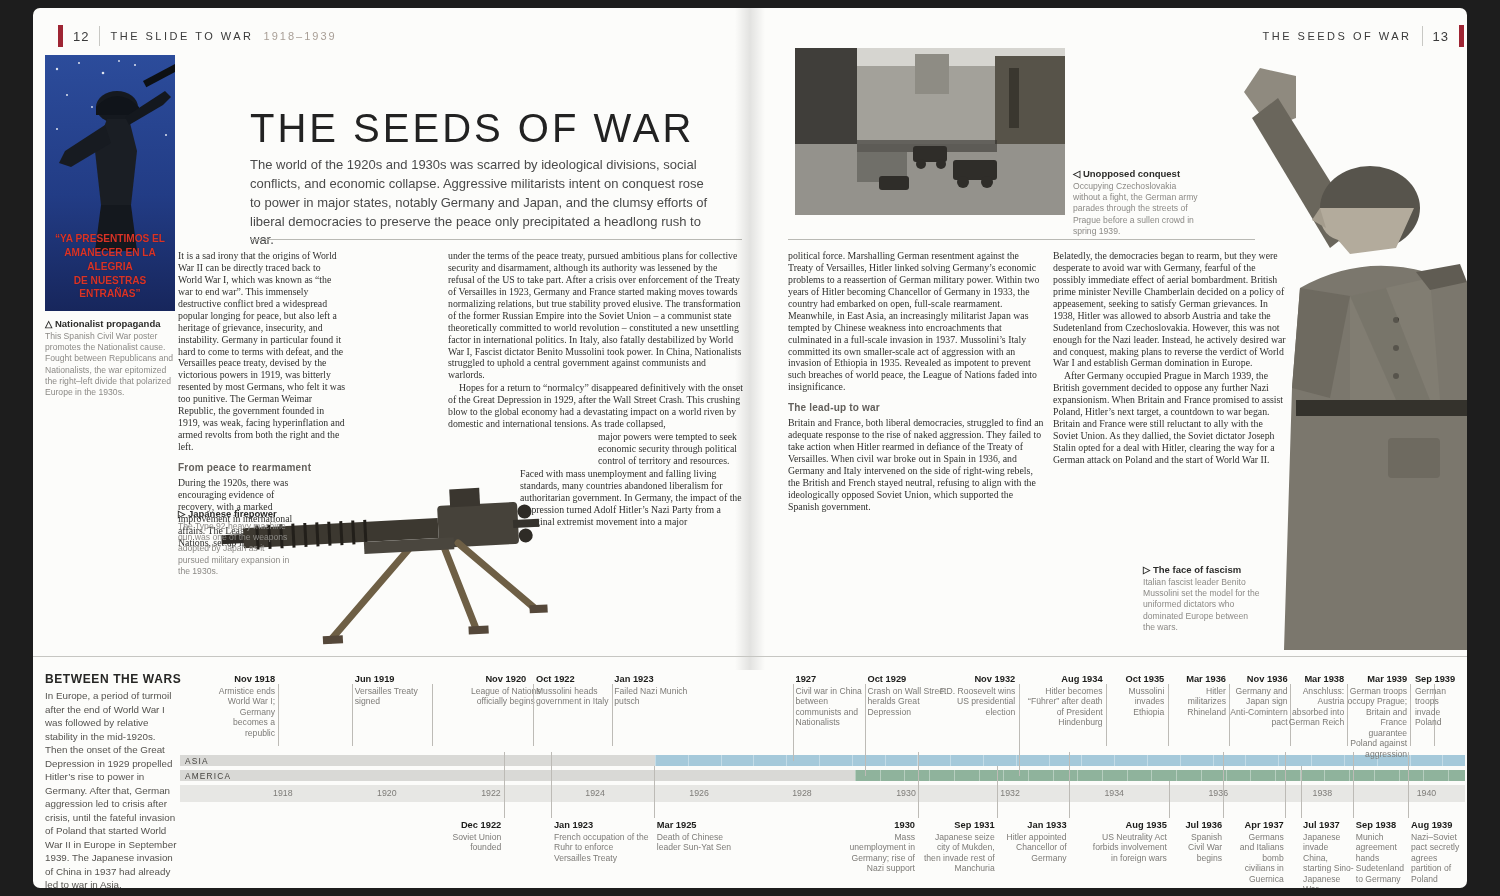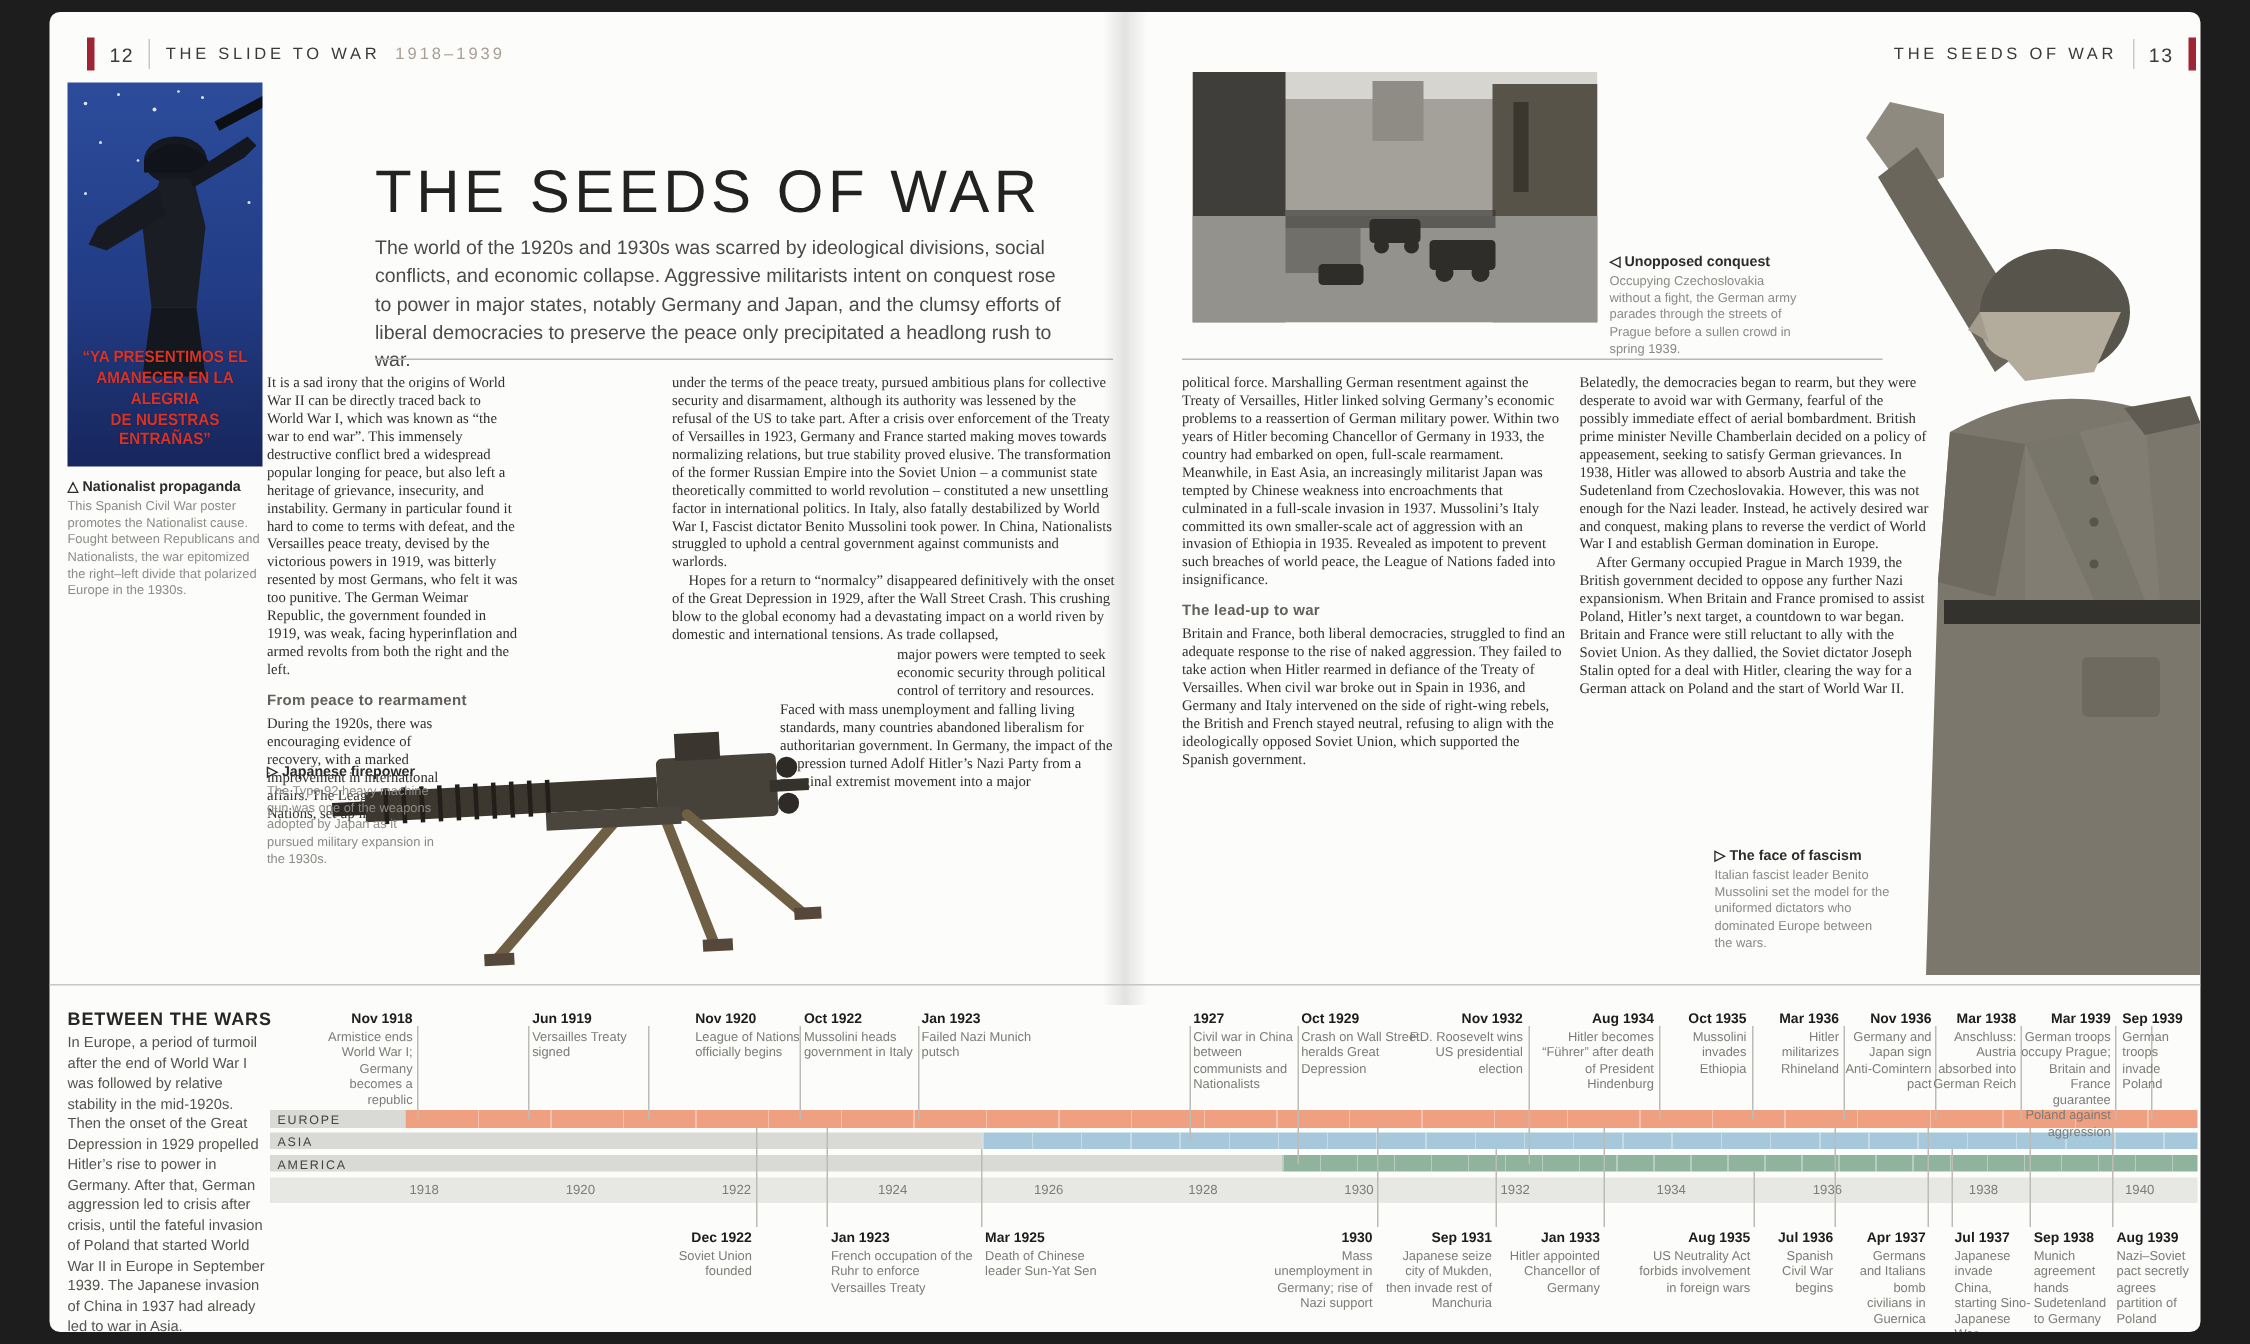--- a/index.html
+++ b/index.html
@@ -236,25 +236,20 @@
     <div class="cap-b">Italian fascist leader Benito Mussolini set the model for the uniformed dictators who dominated Europe between the wars.</div>
   </div>
 
 
   <div class="gutter"></div>
 
   <div class="tl-sep"></div>
   <div class="tl-title">BETWEEN THE WARS</div>
   <div class="tl-intro">In Europe, a period of turmoil after the end of World War I was followed by relative stability in the mid-1920s. Then the onset of the Great Depression in 1929 propelled Hitler’s rise to power in Germany. After that, German aggression led to crisis after crisis, until the fateful invasion of Poland that started World War II in Europe in September 1939. The Japanese invasion of China in 1937 had already led to war in Asia.</div>
   <div class="tl-chart" id="tl-chart">
-      <div class="tl-bar" style="top: 72px; height: 12px;">
-        <div class="track" style="left: 0px; width: 7%;"></div>
-        <div class="seg" style="left: 7%; width: 93%; background: repeating-linear-gradient(to right, rgba(255, 255, 255, 0.35) 0px, rgba(255, 255, 255, 0.35) 1px, transparent 1px, transparent 4.05%) rgb(239, 160, 128);"></div>
-        <div class="lbl">EUROPE</div>
-      </div>
       <div class="tl-bar" style="top: 87px; height: 11px;">
         <div class="track" style="left: 0px; width: 37%;"></div>
         <div class="seg" style="left: 37%; width: 63%; background: repeating-linear-gradient(to right, rgba(255, 255, 255, 0.35) 0px, rgba(255, 255, 255, 0.35) 1px, transparent 1px, transparent 4.05%) rgb(165, 201, 218);"></div>
         <div class="lbl">ASIA</div>
       </div>
       <div class="tl-bar" style="top: 102px; height: 11px;">
         <div class="track" style="left: 0px; width: 52.5%;"></div>
         <div class="seg" style="left: 52.5%; width: 47.5%; background: repeating-linear-gradient(to right, rgba(255, 255, 255, 0.35) 0px, rgba(255, 255, 255, 0.35) 1px, transparent 1px, transparent 4.05%) rgb(143, 179, 156);"></div>
         <div class="lbl">AMERICA</div>
       </div>
@@ -275,21 +270,21 @@
       <div class="tl-event tl-top" style="left: 1.8%; width: 5.6%; text-align: right;">
         <div class="d">Nov 1918</div>
         <div class="t">Armistice ends World War I; Germany becomes a republic</div>
       </div>
       <div class="tl-conn" style="left: 13.4%; top: 16px; height: 62px;"></div>
       <div class="tl-event tl-top" style="left: 13.6%; width: 5.5%; text-align: left;">
         <div class="d">Jun 1919</div>
         <div class="t">Versailles Treaty signed</div>
       </div>
       <div class="tl-conn" style="left: 19.6%; top: 16px; height: 62px;"></div>
-      <div class="tl-event tl-top" style="left: 19.8%; width: 6.6%; text-align: left; padding-left: 29px;">
+      <div class="tl-event tl-top" style="left: 19.8%; width: 6.6%; text-align: center; padding-left: 29px;">
         <div class="d">Nov 1920</div>
         <div class="t">League of Nations officially begins</div>
       </div>
       <div class="tl-conn" style="left: 27.5%; top: 16px; height: 62px;"></div>
       <div class="tl-event tl-top" style="left: 27.7%; width: 7%; text-align: left;">
         <div class="d">Oct 1922</div>
         <div class="t">Mussolini heads government in Italy</div>
       </div>
       <div class="tl-conn" style="left: 33.6%; top: 16px; height: 62px;"></div>
       <div class="tl-event tl-top" style="left: 33.8%; width: 6%; text-align: left;">

